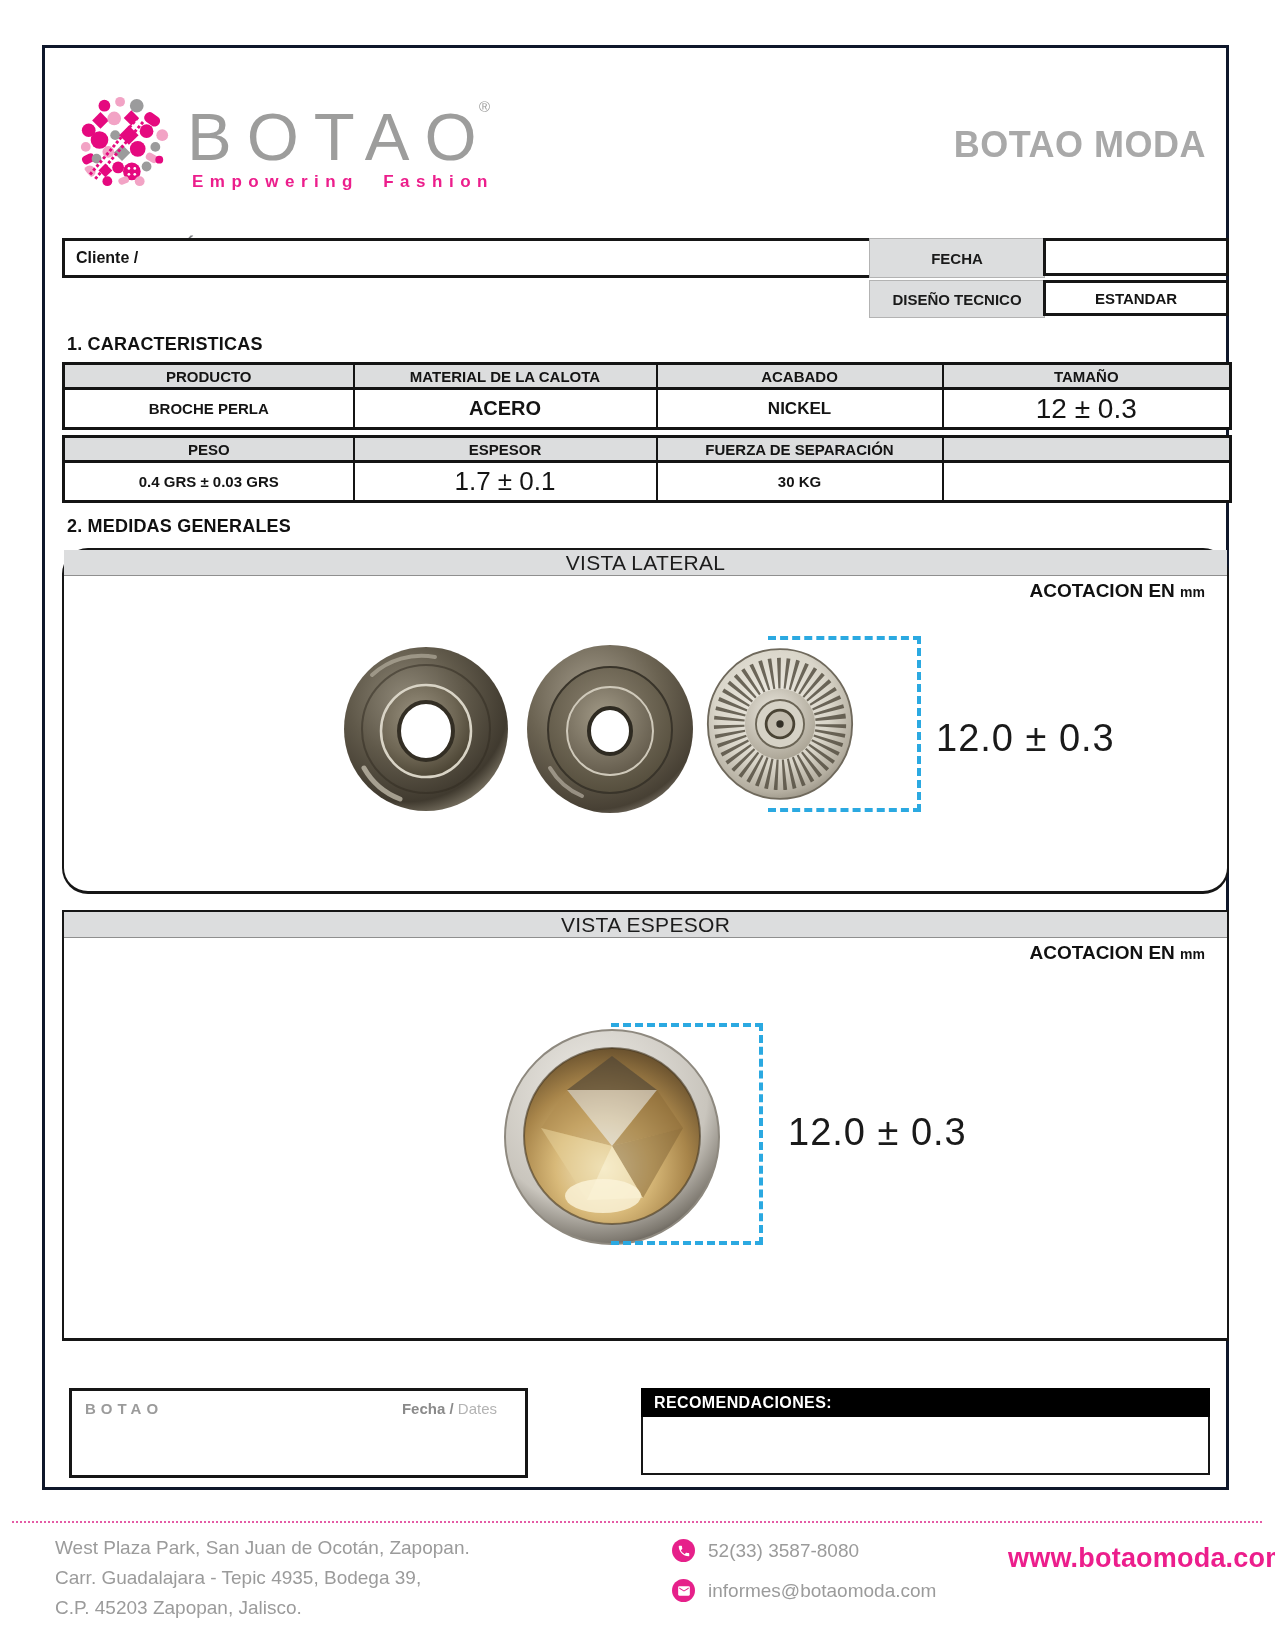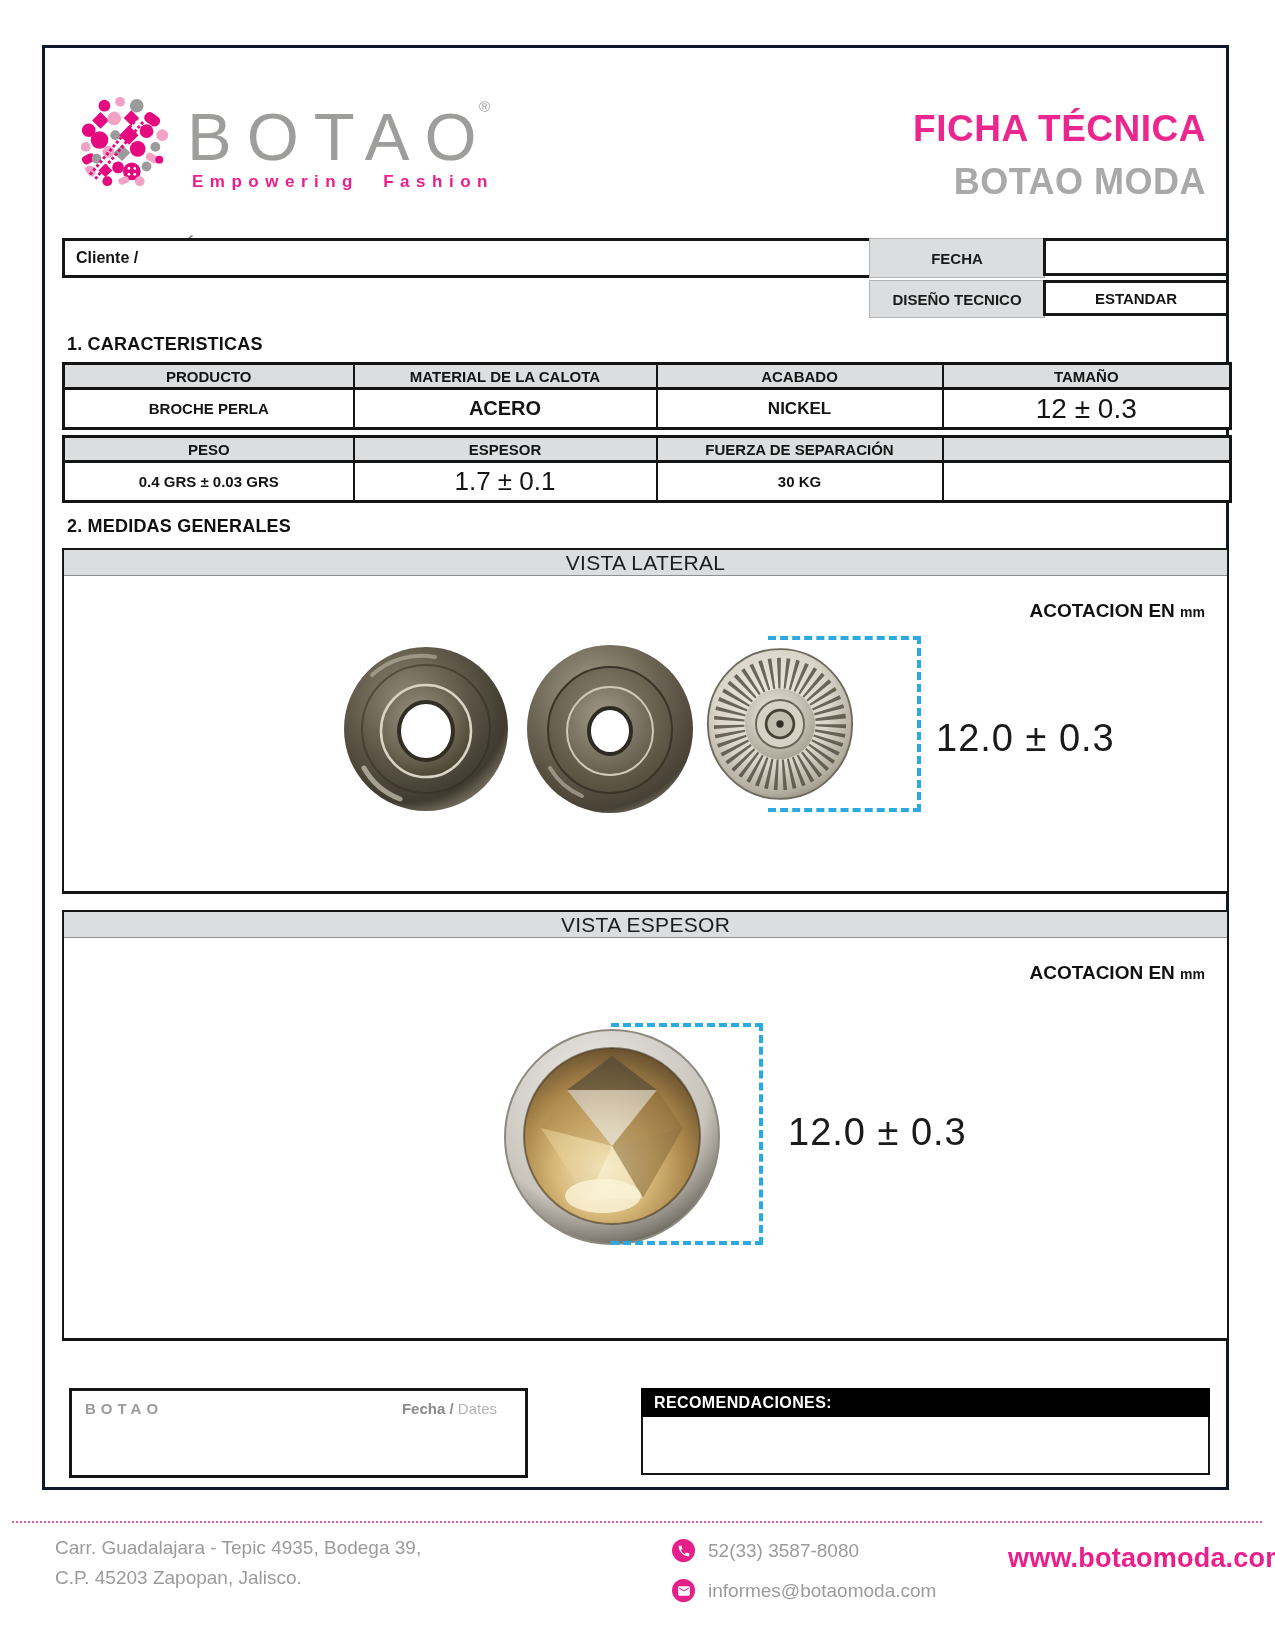--- a/index.html
+++ b/index.html
@@ -43,25 +43,25 @@
   table.chars td{border:2px solid #141414;text-align:center;vertical-align:middle;overflow:hidden;padding:0;}
   tr.hdr td{background:#dcddde;height:22px;font-size:15px;font-weight:bold;border-bottom-width:3px;}
   tr.val td{background:#fff;height:37px;font-size:15px;font-weight:bold;}
   .t1 tr.val td:nth-child(2){font-size:20px;text-align:center;}
   .t1 tr.val td:nth-child(3){font-size:17px;}
   .t1 tr.val td:nth-child(4){font-size:28px;font-weight:400;}
   .t2 tr.val td:nth-child(2){font-size:26px;font-weight:400;}
 
   
   .panel{position:absolute;left:17px;width:1163px;border:2px solid #161616;border-bottom-width:3px;background:#fff;}
-  .panel-lateral{top:500px;height:341px;}
+  .panel-lateral{top:500px;height:341px;border-radius:26px;}
   .panel-frontal{top:862px;height:426px;}
   .panel-bar{height:25px;background:#dcddde;border-bottom:1px solid #8f8f8f;display:flex;align-items:center;justify-content:center;
              font-size:21px;color:#1c1c1c;letter-spacing:.3px;}
-  .acotacion{position:absolute;right:22px;top:30px;font-size:19px;font-weight:bold;color:#111;margin-top:20px;}
+  .acotacion{position:absolute;right:22px;top:30px;font-size:19px;font-weight:bold;color:#111;}
   .acotacion .mm{font-size:14px;}
   .dim-bracket{position:absolute;border:4px dashed #2ba9e1;border-left:none;}
   .bracket-lateral{left:704px;top:86px;width:149px;height:168px;}
   .bracket-frontal{left:547px;top:111px;width:148px;height:214px;}
   .dim-label{position:absolute;font-size:38px;font-weight:400;color:#1a1a1a;line-height:44px;letter-spacing:1px;}
   .dim-lateral{left:872px;top:166px;}
   .dim-frontal{left:724px;top:198px;}
   .snap{position:absolute;}
   .snap1{left:278px;top:96px;width:169px;height:167px;}
   .snap2{left:462px;top:94px;width:168px;height:170px;}
@@ -139,21 +139,20 @@
           <line x1="-4" y1="56" x2="84" y2="56" stroke="#E5097F" stroke-width="3" stroke-dasharray="3 2.2"></line>
           <line x1="-4" y1="63" x2="84" y2="63" stroke="#E5097F" stroke-width="3" stroke-dasharray="3 2.2"></line>
         </g>
       </g>
     </svg>
     <div class="brand-word">BOTAO</div>
     <div class="brand-reg">®</div>
     <div class="brand-tagline">Empowering Fashion</div>
 
     <div class="titles">
-      <div class="doc-title">FICHA TÉCNICA</div>
       <div class="doc-subtitle">BOTAO MODA</div>
     </div>
 
     <div class="info-heading">
       <span class="hb">INFORMACIÓN GENERAL /</span><span class="hl"> GENERAL INFORMATION</span>
     </div>
 
     <div class="cliente-box">
       <span>Cliente /</span>
     </div>
@@ -331,20 +330,21 @@
       <div class="sign-fecha"><span class="fb">Fecha / </span><span class="fl">Dates</span></div>
     </div>
     <div class="reco">
       <div class="reco-bar">RECOMENDACIONES:</div>
       <div class="reco-box"></div>
     </div>
   </div>
 
   <div class="foot-rule"></div>
   <div class="address">
+    <div>West Plaza Park, San Juan de Ocotán, Zapopan.</div>
     <div>Carr. Guadalajara - Tepic 4935, Bodega 39,</div>
     <div>C.P. 45203 Zapopan, Jalisco.</div>
   </div>
   <div class="contact">
     <div class="contact-row">
       <span class="cicon">
         <svg viewBox="0 0 24 24">
             <path fill="#fff" d="M6.6 10.8c1.4 2.8 3.8 5.1 6.6 6.6l2.2-2.2c.3-.3.7-.4 1-.2 1.1.4 2.3.6 3.6.6.6 0 1 .4 1 1V20c0 .6-.4 1-1 1C10.6 21 3 13.4 3 4c0-.6.4-1 1-1h3.5c.6 0 1 .4 1 1 0 1.2.2 2.4.6 3.6.1.3 0 .7-.2 1l-2.3 2.2z"></path>
           </svg>
       </span>

